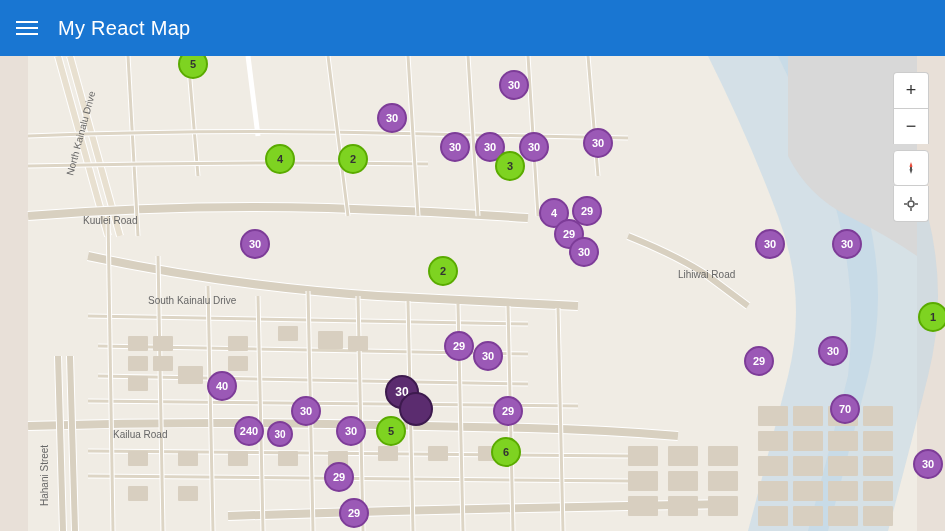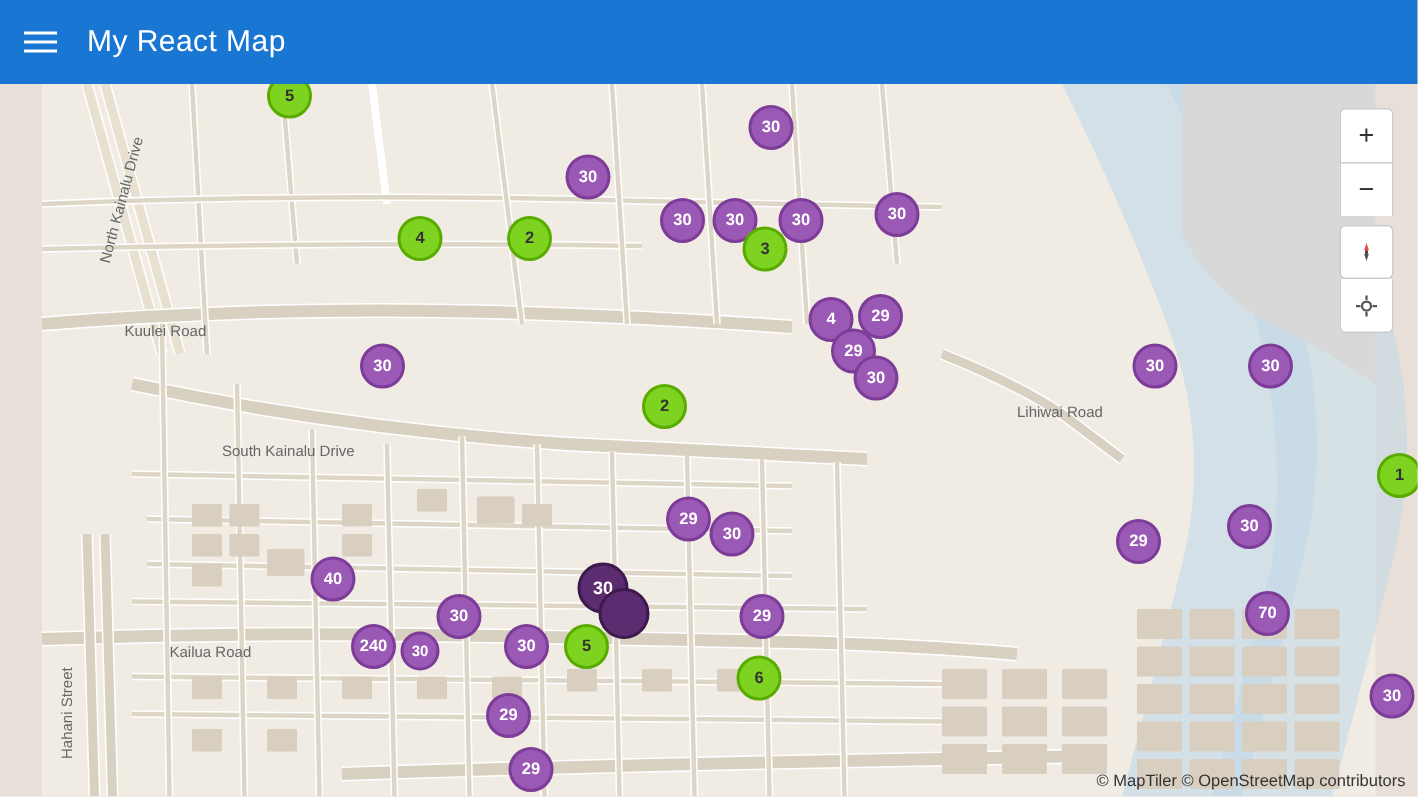--- a/index.html
+++ b/index.html
@@ -357,14 +357,13 @@
       <svg width="16" height="16" viewBox="0 0 16 16" fill="none" xmlns="http://www.w3.org/2000/svg">
         <circle cx="8" cy="8" r="3" stroke="#555" stroke-width="1.5" fill="none"></circle>
         <line x1="8" y1="1" x2="8" y2="4" stroke="#555" stroke-width="1.5"></line>
         <line x1="8" y1="12" x2="8" y2="15" stroke="#555" stroke-width="1.5"></line>
         <line x1="1" y1="8" x2="4" y2="8" stroke="#555" stroke-width="1.5"></line>
         <line x1="12" y1="8" x2="15" y2="8" stroke="#555" stroke-width="1.5"></line>
       </svg>
     </button>
   </div>
 
-  <div id="attribution">© MapTiler © OpenStreetMap contributors</div>
 </div>
 
 </body></html>

